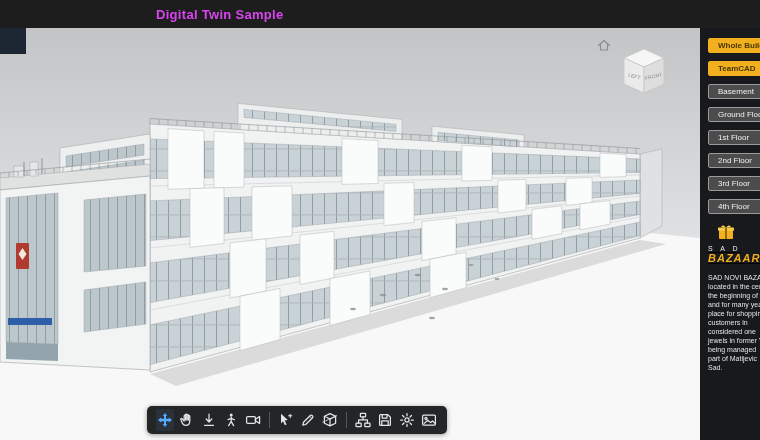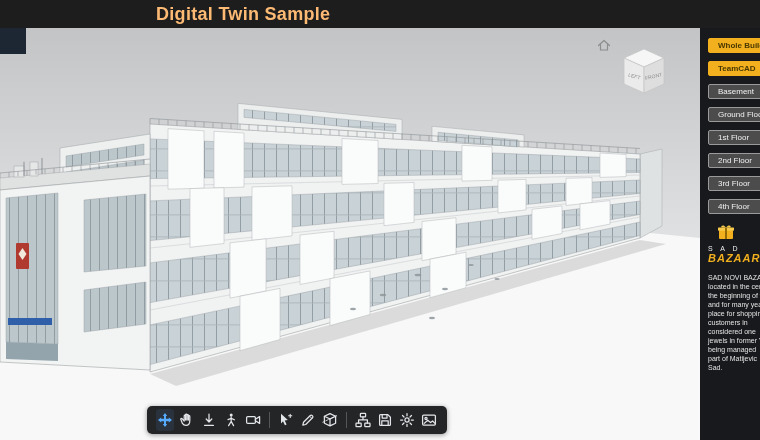--- a/index.html
+++ b/index.html
@@ -7,22 +7,22 @@
   body {
     width:760px; height:440px; overflow:hidden; position:relative;
     background:#202020; font-family:"Liberation Sans", sans-serif;
   }
   
   .topbar {
     position:absolute; left:0; top:0; width:760px; height:28px;
     background:#1d1d1d; z-index:30; display:flex; align-items:center;
   }
   .topbar .title {
-    margin:0; padding-left:156px; font-size:18px; font-weight:700;
-    color:#fdba74; letter-spacing:.3px;
+    margin:0; padding-left:156px; font-size:13px; font-weight:700;
+    color:#d946ef; letter-spacing:.3px;
   }
   
   .viewer {
     position:absolute; left:0; top:28px; width:700px; height:412px;
     background:#d8d8d8; overflow:hidden; cursor:default;
   }
   .viewer > svg.scene { position:absolute; left:0; top:0; }
   .corner-chip {
     position:absolute; left:0; top:0; width:26px; height:26px;
     background:#1c2733; z-index:6;
@@ -63,21 +63,21 @@
   }
   .floor-btn {
     display:block; width:104px; height:15px; margin:0 0 8px 0;
     border-radius:2px; border:1px solid #9a9a9a; background:#4c4c4c;
     color:#f0f0f0; font-size:8px; line-height:12px; text-align:left;
     padding:0 0 0 9px; cursor:pointer; font-family:inherit;
   }
   .floor-btn.accent {
     background:#f2b01e; border-color:#f2b01e; color:#4a3800; font-weight:700;
   }
-  .brand { margin-top:6px; }
+  .brand { margin-top:6px;text-decoration:underline; }
   .brand-icon { margin-left:8px; width:20px; height:20px; }
   .brand-name { font-size:7px; letter-spacing:3px; color:#efefef; margin-top:3px; white-space:nowrap; }
   .brand-word { font-size:11px; font-weight:800; font-style:italic; color:#f2b01e; letter-spacing:1px; white-space:nowrap; }
   .desc { margin-top:9px; font-size:7px; line-height:9px; color:#e4e4e4; }
   .desc-line { white-space:nowrap; }
 </style>
 </head>
 <body>
 
 <div class="app">

